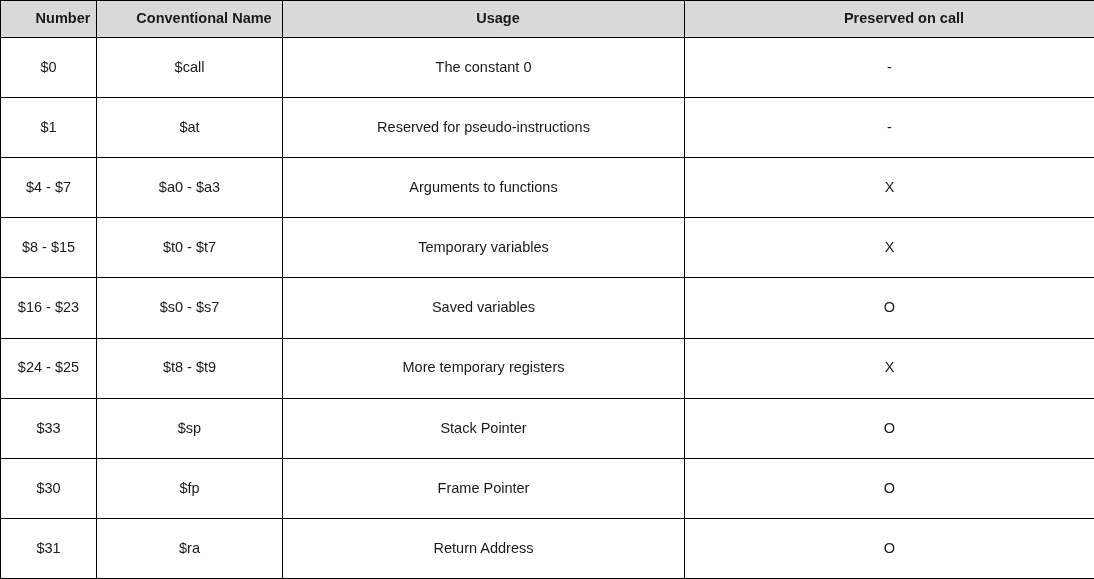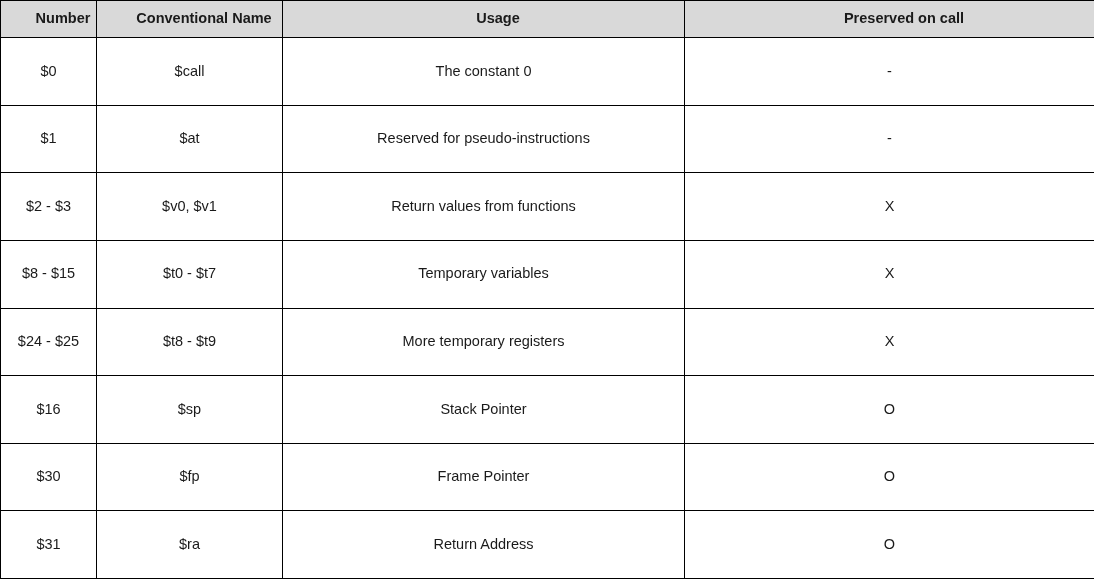--- a/index.html
+++ b/index.html
@@ -85,39 +85,45 @@
           <td>The constant 0</td>
           <td class="mark mark-none">-</td>
         </tr>
         <tr>
           <td>$1</td>
           <td>$at</td>
           <td>Reserved for pseudo-instructions</td>
           <td class="mark mark-none">-</td>
         </tr>
         <tr>
-          <td>$2 - $3</td>
-          <td>$v0, $v1</td>
-          <td>Return values from functions</td>
+          <td>$4 - $7</td>
+          <td>$a0 - $a3</td>
+          <td>Arguments to functions</td>
           <td class="mark mark-red">X</td>
         </tr>
         <tr>
           <td>$8 - $15</td>
           <td>$t0 - $t7</td>
           <td>Temporary variables</td>
           <td class="mark mark-red">X</td>
         </tr>
         <tr>
+          <td>$16 - $23</td>
+          <td>$s0 - $s7</td>
+          <td>Saved variables</td>
+          <td class="mark mark-yellow">O</td>
+        </tr>
+        <tr>
           <td>$24 - $25</td>
           <td>$t8 - $t9</td>
           <td>More temporary registers</td>
           <td class="mark mark-red">X</td>
         </tr>
         <tr>
-          <td>$16</td>
+          <td>$33</td>
           <td>$sp</td>
           <td>Stack Pointer</td>
           <td class="mark mark-yellow">O</td>
         </tr>
         <tr>
           <td>$30</td>
           <td>$fp</td>
           <td>Frame Pointer</td>
           <td class="mark mark-yellow">O</td>
         </tr>

